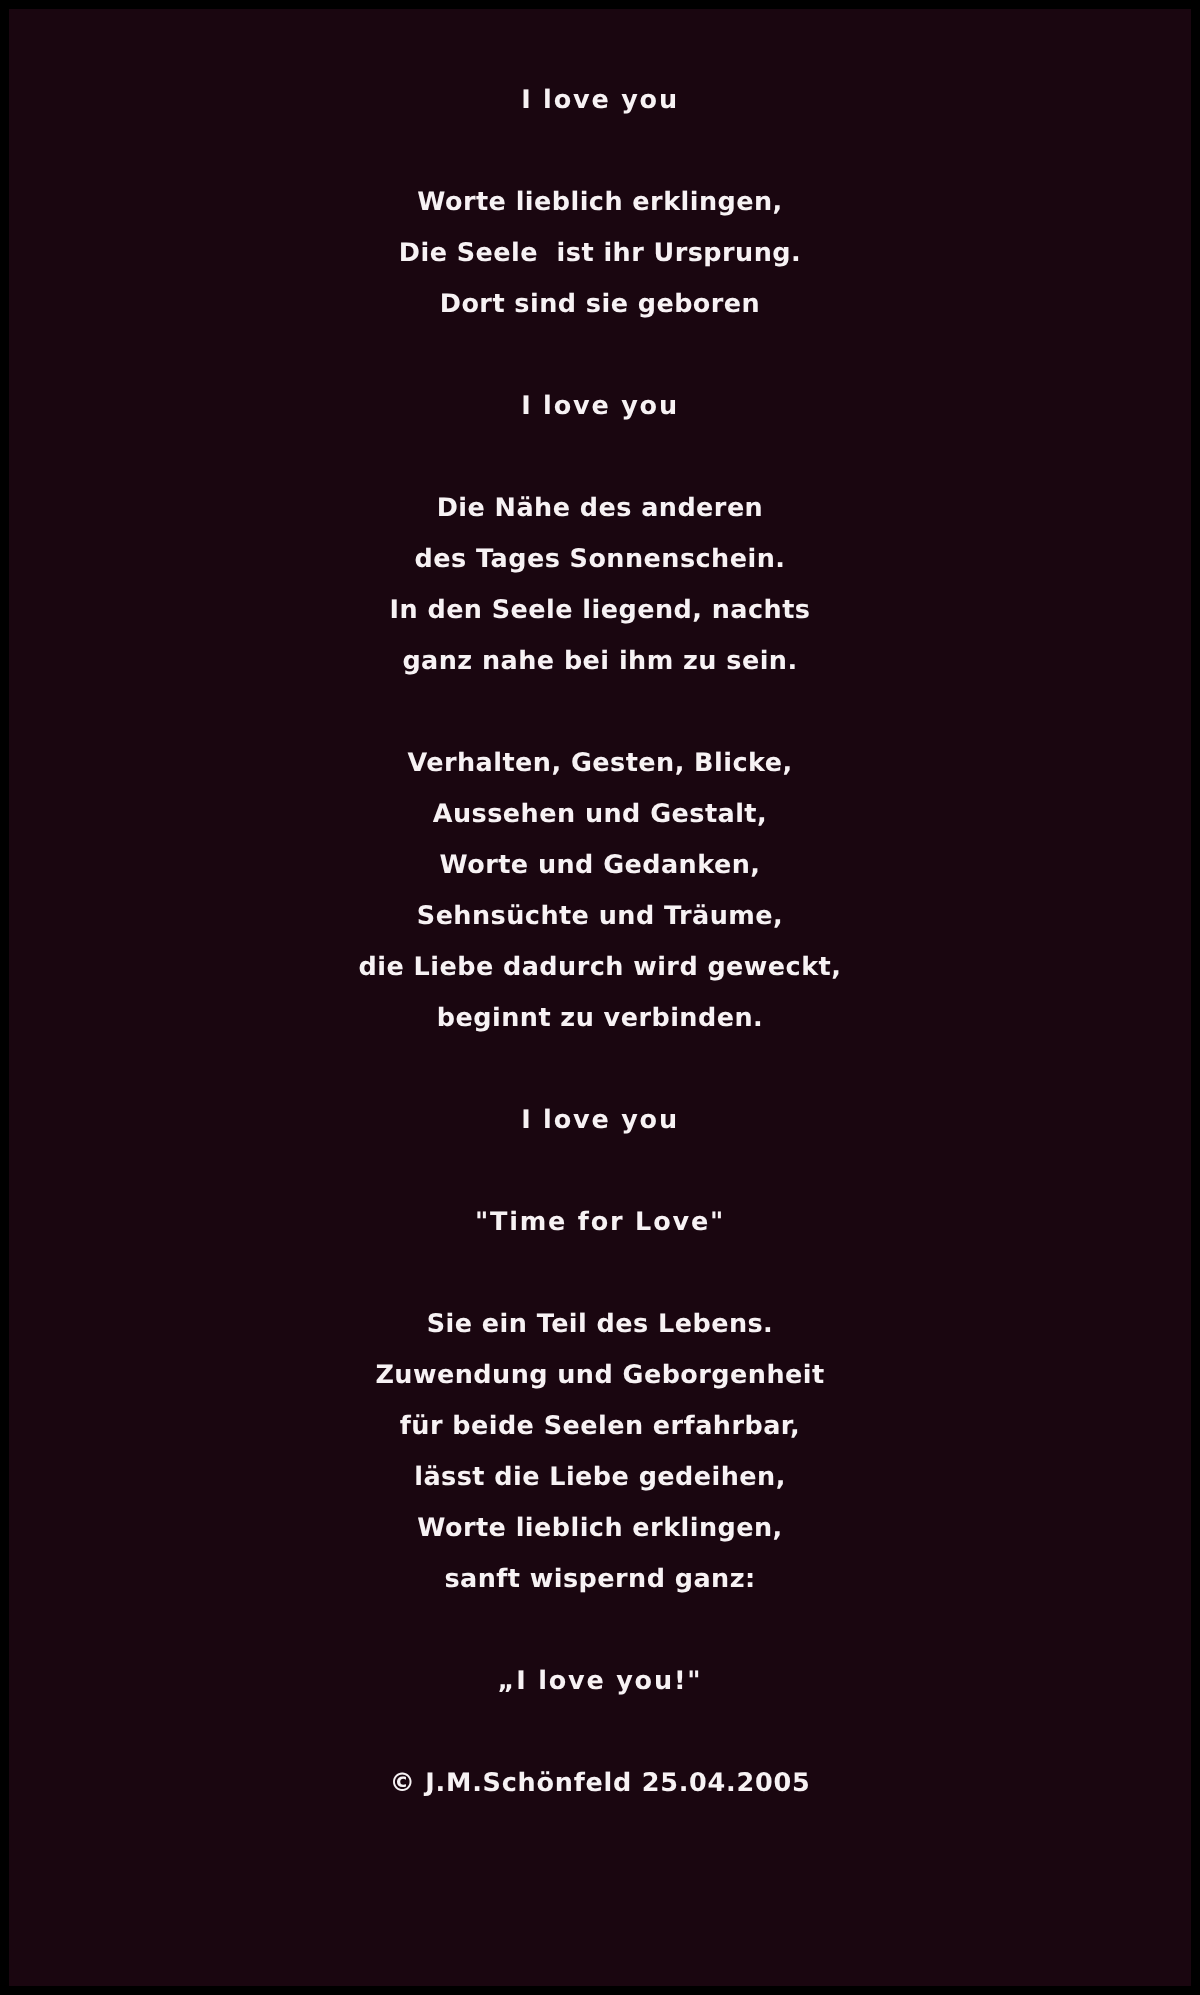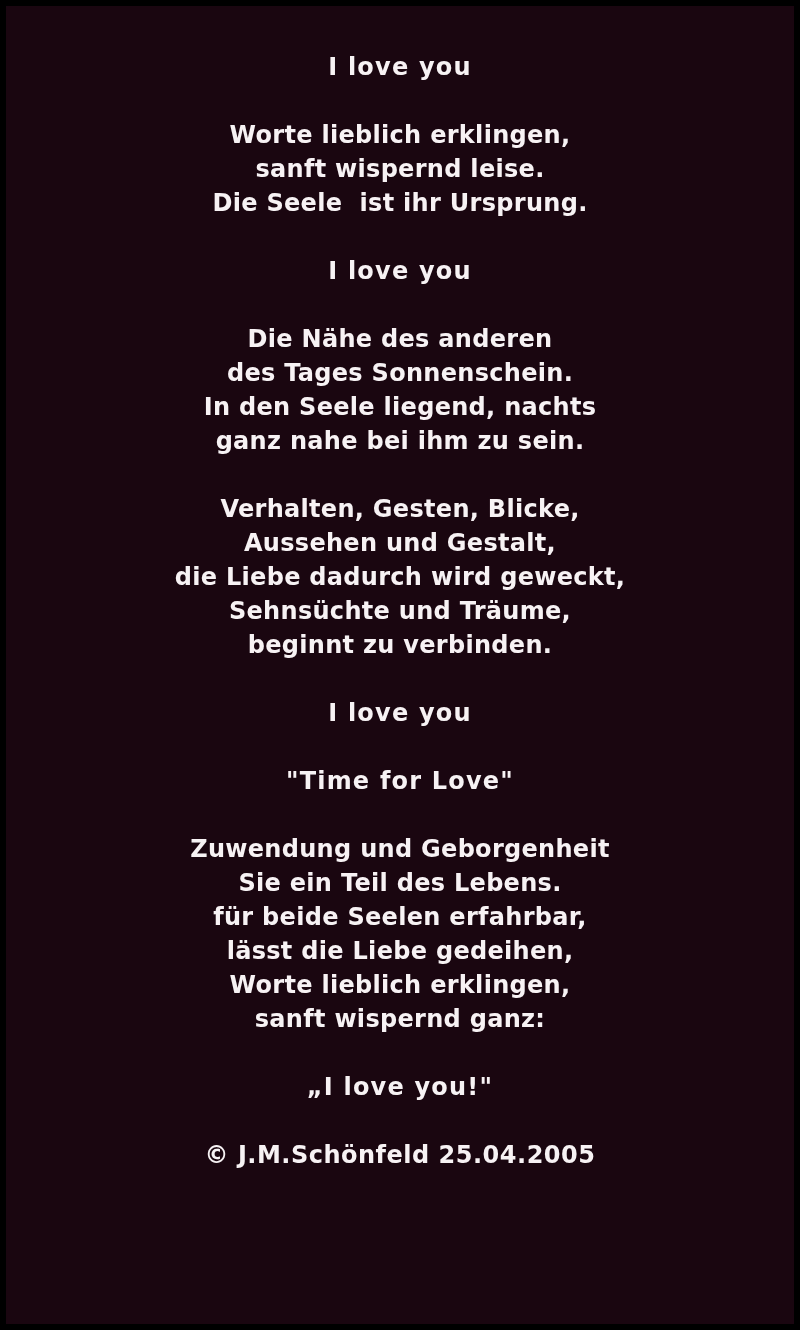--- a/index.html
+++ b/index.html
@@ -24,21 +24,21 @@
     align-items: center;
     justify-content: flex-start;
     padding-top: 44px;
   }
   .poem-body {
     width: 100%;
     text-align: center;
     color: #f7f2f4;
     font-family: "DejaVu Sans", sans-serif;
     font-weight: bold;
-    font-size: 24px;
+    font-size: 17px;
     line-height: 34px;
     letter-spacing: 0.3px;
   }
   .stanza {
     margin: 0 0 34px 0;
   }
   .stanza:last-child {
     margin-bottom: 0;
   }
   .line {
@@ -55,48 +55,49 @@
 </head>
 <body>
 
 <div class="poem-canvas" style="background: rgb(26, 6, 16); border-color: rgb(0, 0, 0);">
   <div class="poem-body" style="color: rgb(247, 242, 244);">
       <div class="stanza">
         <span class="line refrain">I love you</span>
       </div>
       <div class="stanza">
         <span class="line">Worte lieblich erklingen,</span>
-        <span class="line">sanft wispernd leise.</span>
         <span class="line">Die Seele  ist ihr Ursprung.</span>
+        <span class="line">Dort sind sie geboren</span>
       </div>
       <div class="stanza">
         <span class="line refrain">I love you</span>
       </div>
       <div class="stanza">
         <span class="line">Die Nähe des anderen</span>
         <span class="line">des Tages Sonnenschein.</span>
         <span class="line">In den Seele liegend, nachts</span>
         <span class="line">ganz nahe bei ihm zu sein.</span>
       </div>
       <div class="stanza">
         <span class="line">Verhalten, Gesten, Blicke,</span>
         <span class="line">Aussehen und Gestalt,</span>
+        <span class="line">Worte und Gedanken,</span>
+        <span class="line">Sehnsüchte und Träume,</span>
         <span class="line">die Liebe dadurch wird geweckt,</span>
-        <span class="line">Sehnsüchte und Träume,</span>
         <span class="line">beginnt zu verbinden.</span>
       </div>
       <div class="stanza">
         <span class="line refrain">I love you</span>
       </div>
       <div class="stanza">
         <span class="line refrain">"Time for Love"</span>
       </div>
       <div class="stanza">
+        <span class="line">Sie ein Teil des Lebens.</span>
         <span class="line">Zuwendung und Geborgenheit</span>
-        <span class="line">Sie ein Teil des Lebens.</span>
         <span class="line">für beide Seelen erfahrbar,</span>
         <span class="line">lässt die Liebe gedeihen,</span>
         <span class="line">Worte lieblich erklingen,</span>
         <span class="line">sanft wispernd ganz:</span>
       </div>
       <div class="stanza">
         <span class="line refrain">„I love you!"</span>
       </div>
       <div class="stanza">
         <span class="line credit">© J.M.Schönfeld 25.04.2005</span>

